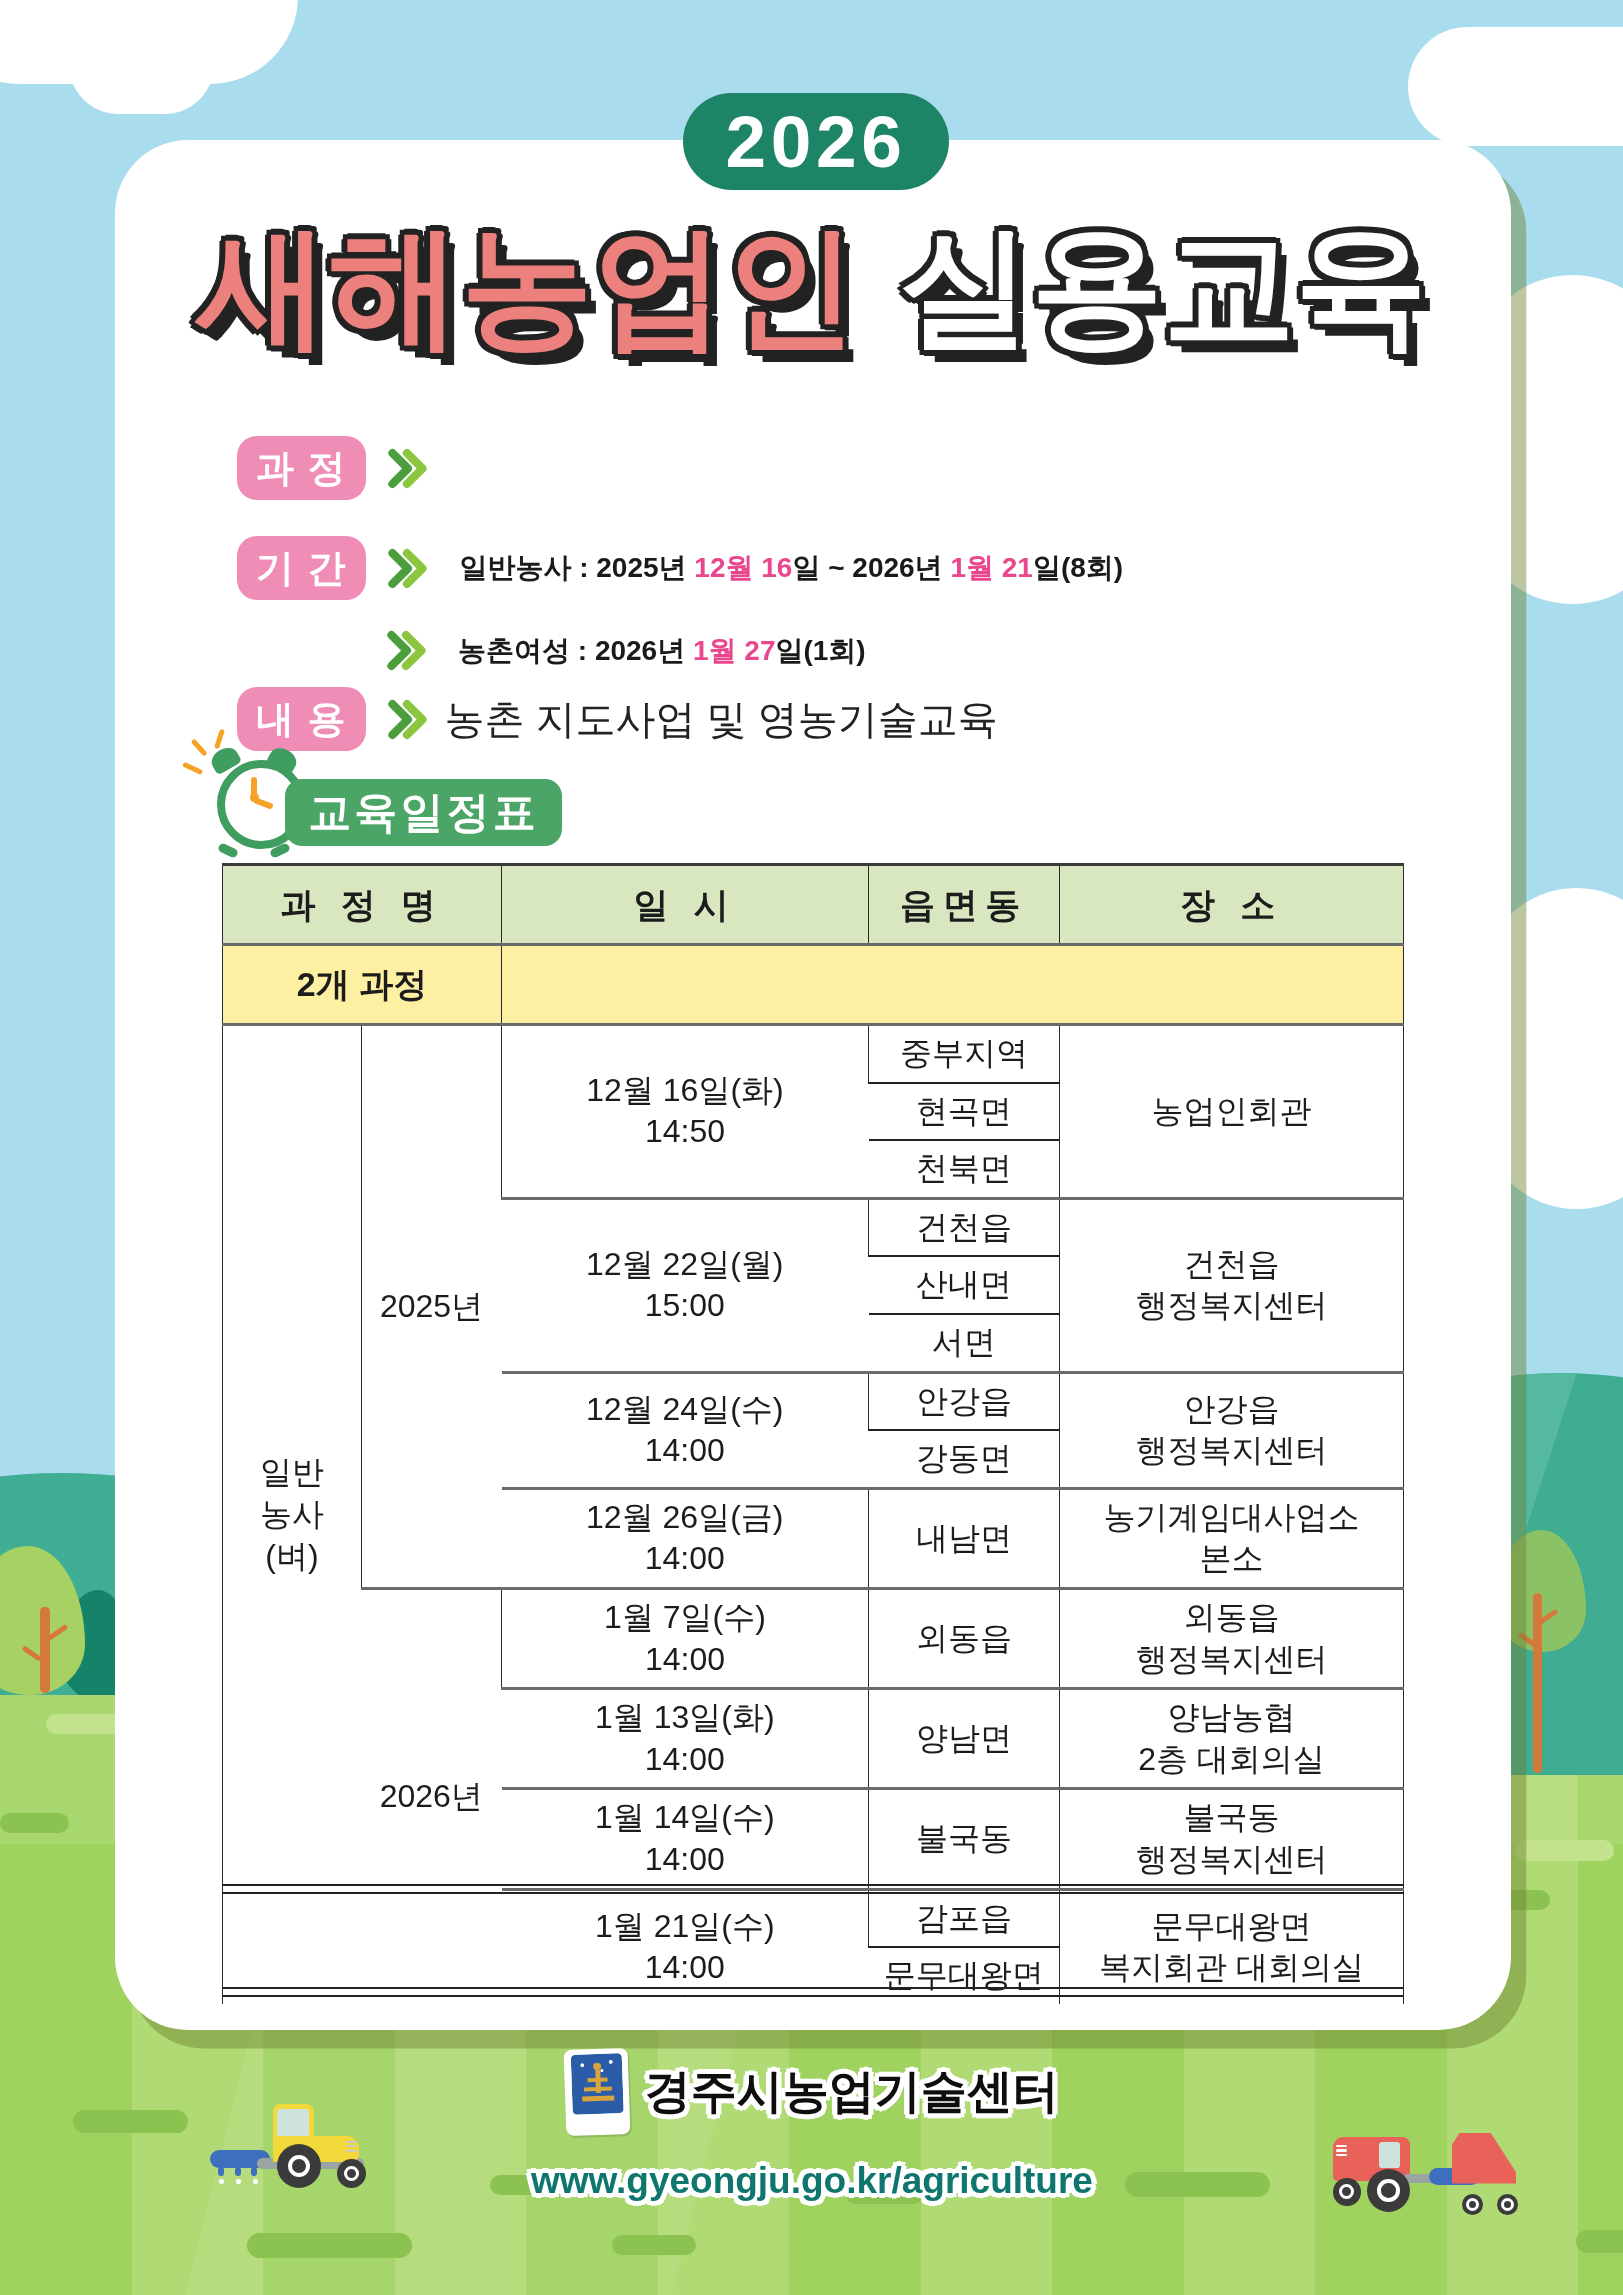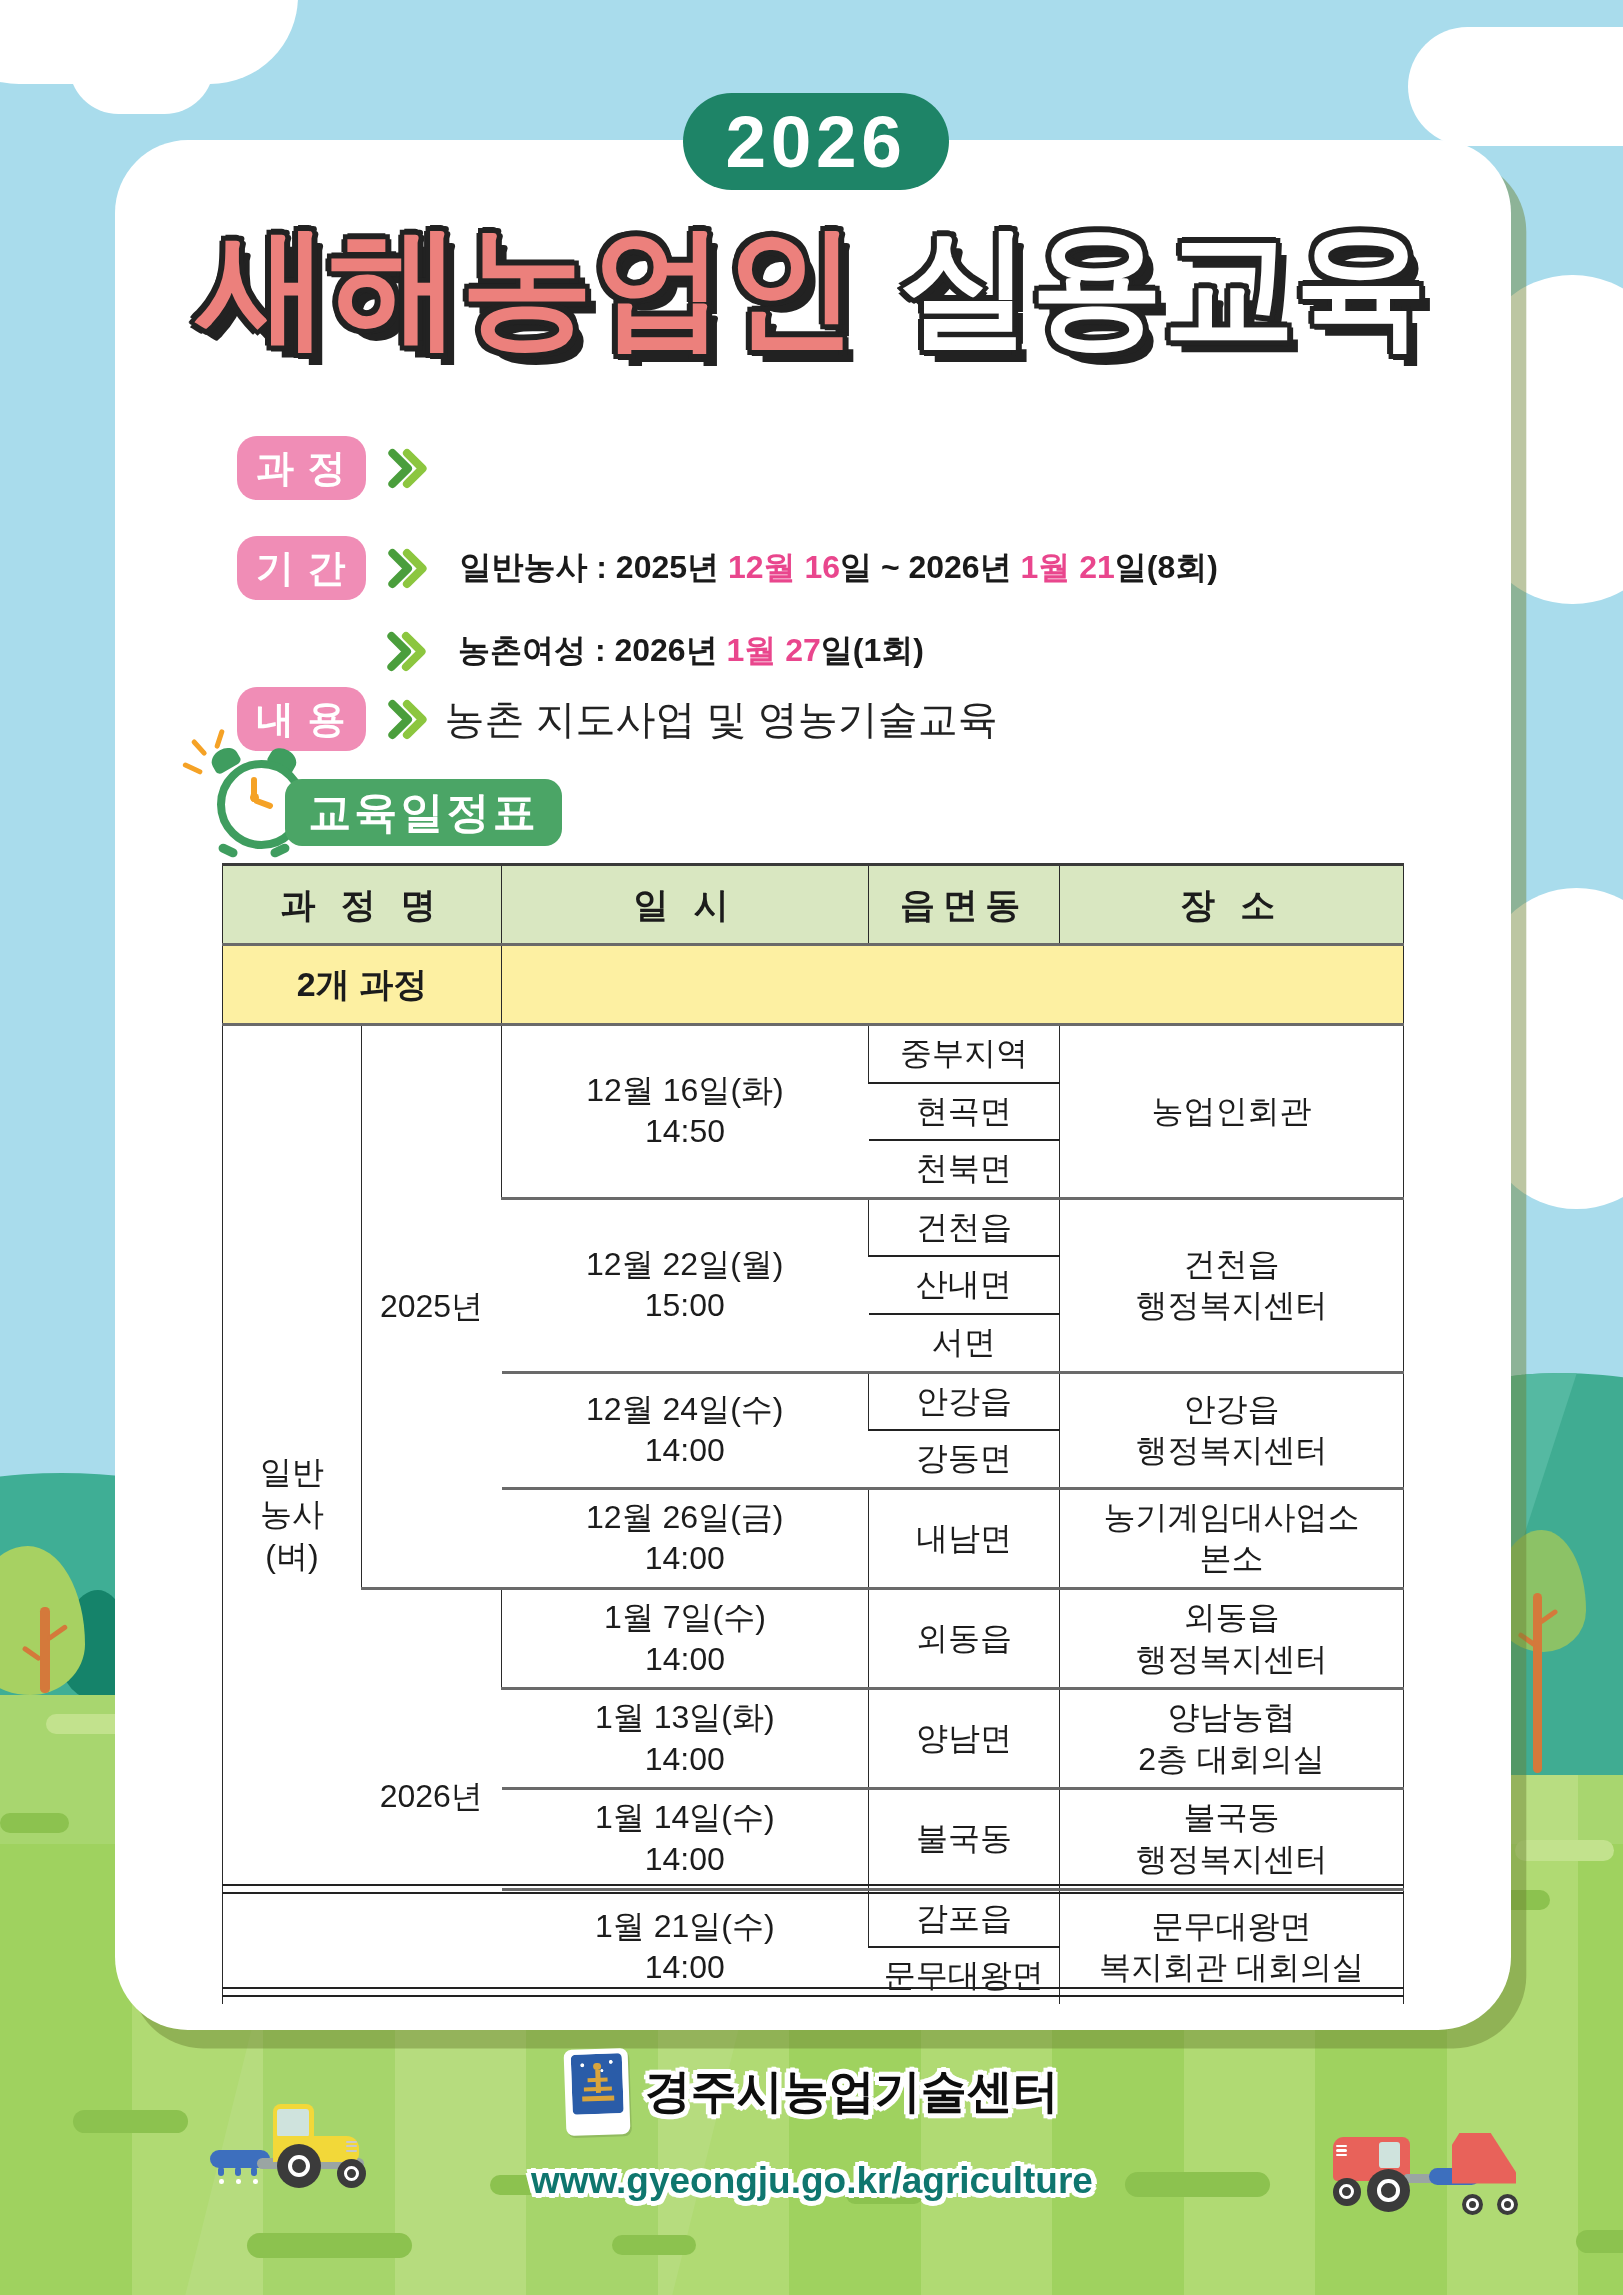--- a/index.html
+++ b/index.html
@@ -48,21 +48,21 @@
   .title span{text-shadow:-4.6px -4.6px 0 #222,4.6px -4.6px 0 #222,-4.6px 4.6px 0 #222,4.6px 4.6px 0 #222,-6.1px 0 0 #222,6.1px 0 0 #222,0 -6.1px 0 #222,0 6.1px 0 #222,10.7px 12.2px 0 #222;}
   .t-pink{color:#ec807c;}
   .t-white{color:#ffffff;margin-left:42px;}
 
   
   .info-row{position:absolute;display:flex;align-items:center;}
   .pill{display:flex;align-items:center;justify-content:center;width:129px;height:64px;background:#f08db6;border-radius:20px;
     color:#fff;font-size:38px;font-weight:800;letter-spacing:1.5px;}
   .chev{margin-left:21.4px;width:40px;height:43px;flex:0 0 auto;}
   .info-text{margin-left:17px;font-size:40px;color:#222;}
-  .p-line{font-size:32px;font-weight:700;color:#1a1a1a;margin-left:32px;}
+  .p-line{font-size:28px;font-weight:700;color:#1a1a1a;margin-left:32px;}
   .pk{color:#e9468d;}
 
   
   .banner{position:absolute;left:285px;top:779px;width:277px;height:67px;background:#4ba566;border-radius:17px;
     display:flex;align-items:center;justify-content:center;color:#fff;font-size:43px;font-weight:800;letter-spacing:3.1px;}
   .clock{position:absolute;left:200px;top:746px;width:115px;height:115px;}
   .clock .bell{position:absolute;width:27.5px;height:21.4px;background:#3f9d5f;border-radius:50% 50% 20% 20%;}
   .clock .face{position:absolute;left:17px;top:13.8px;width:73px;height:73px;border:8.4px solid #3f9d5f;border-radius:50%;background:#fff;}
   .clock .mh{position:absolute;left:51px;top:31px;width:6.1px;height:24.5px;background:#f5a226;border-radius:3.1px;}
   .clock .hh{position:absolute;left:54px;top:51px;width:20px;height:6.1px;background:#f5a226;border-radius:3.1px;transform:rotate(20deg);transform-origin:left center;}

